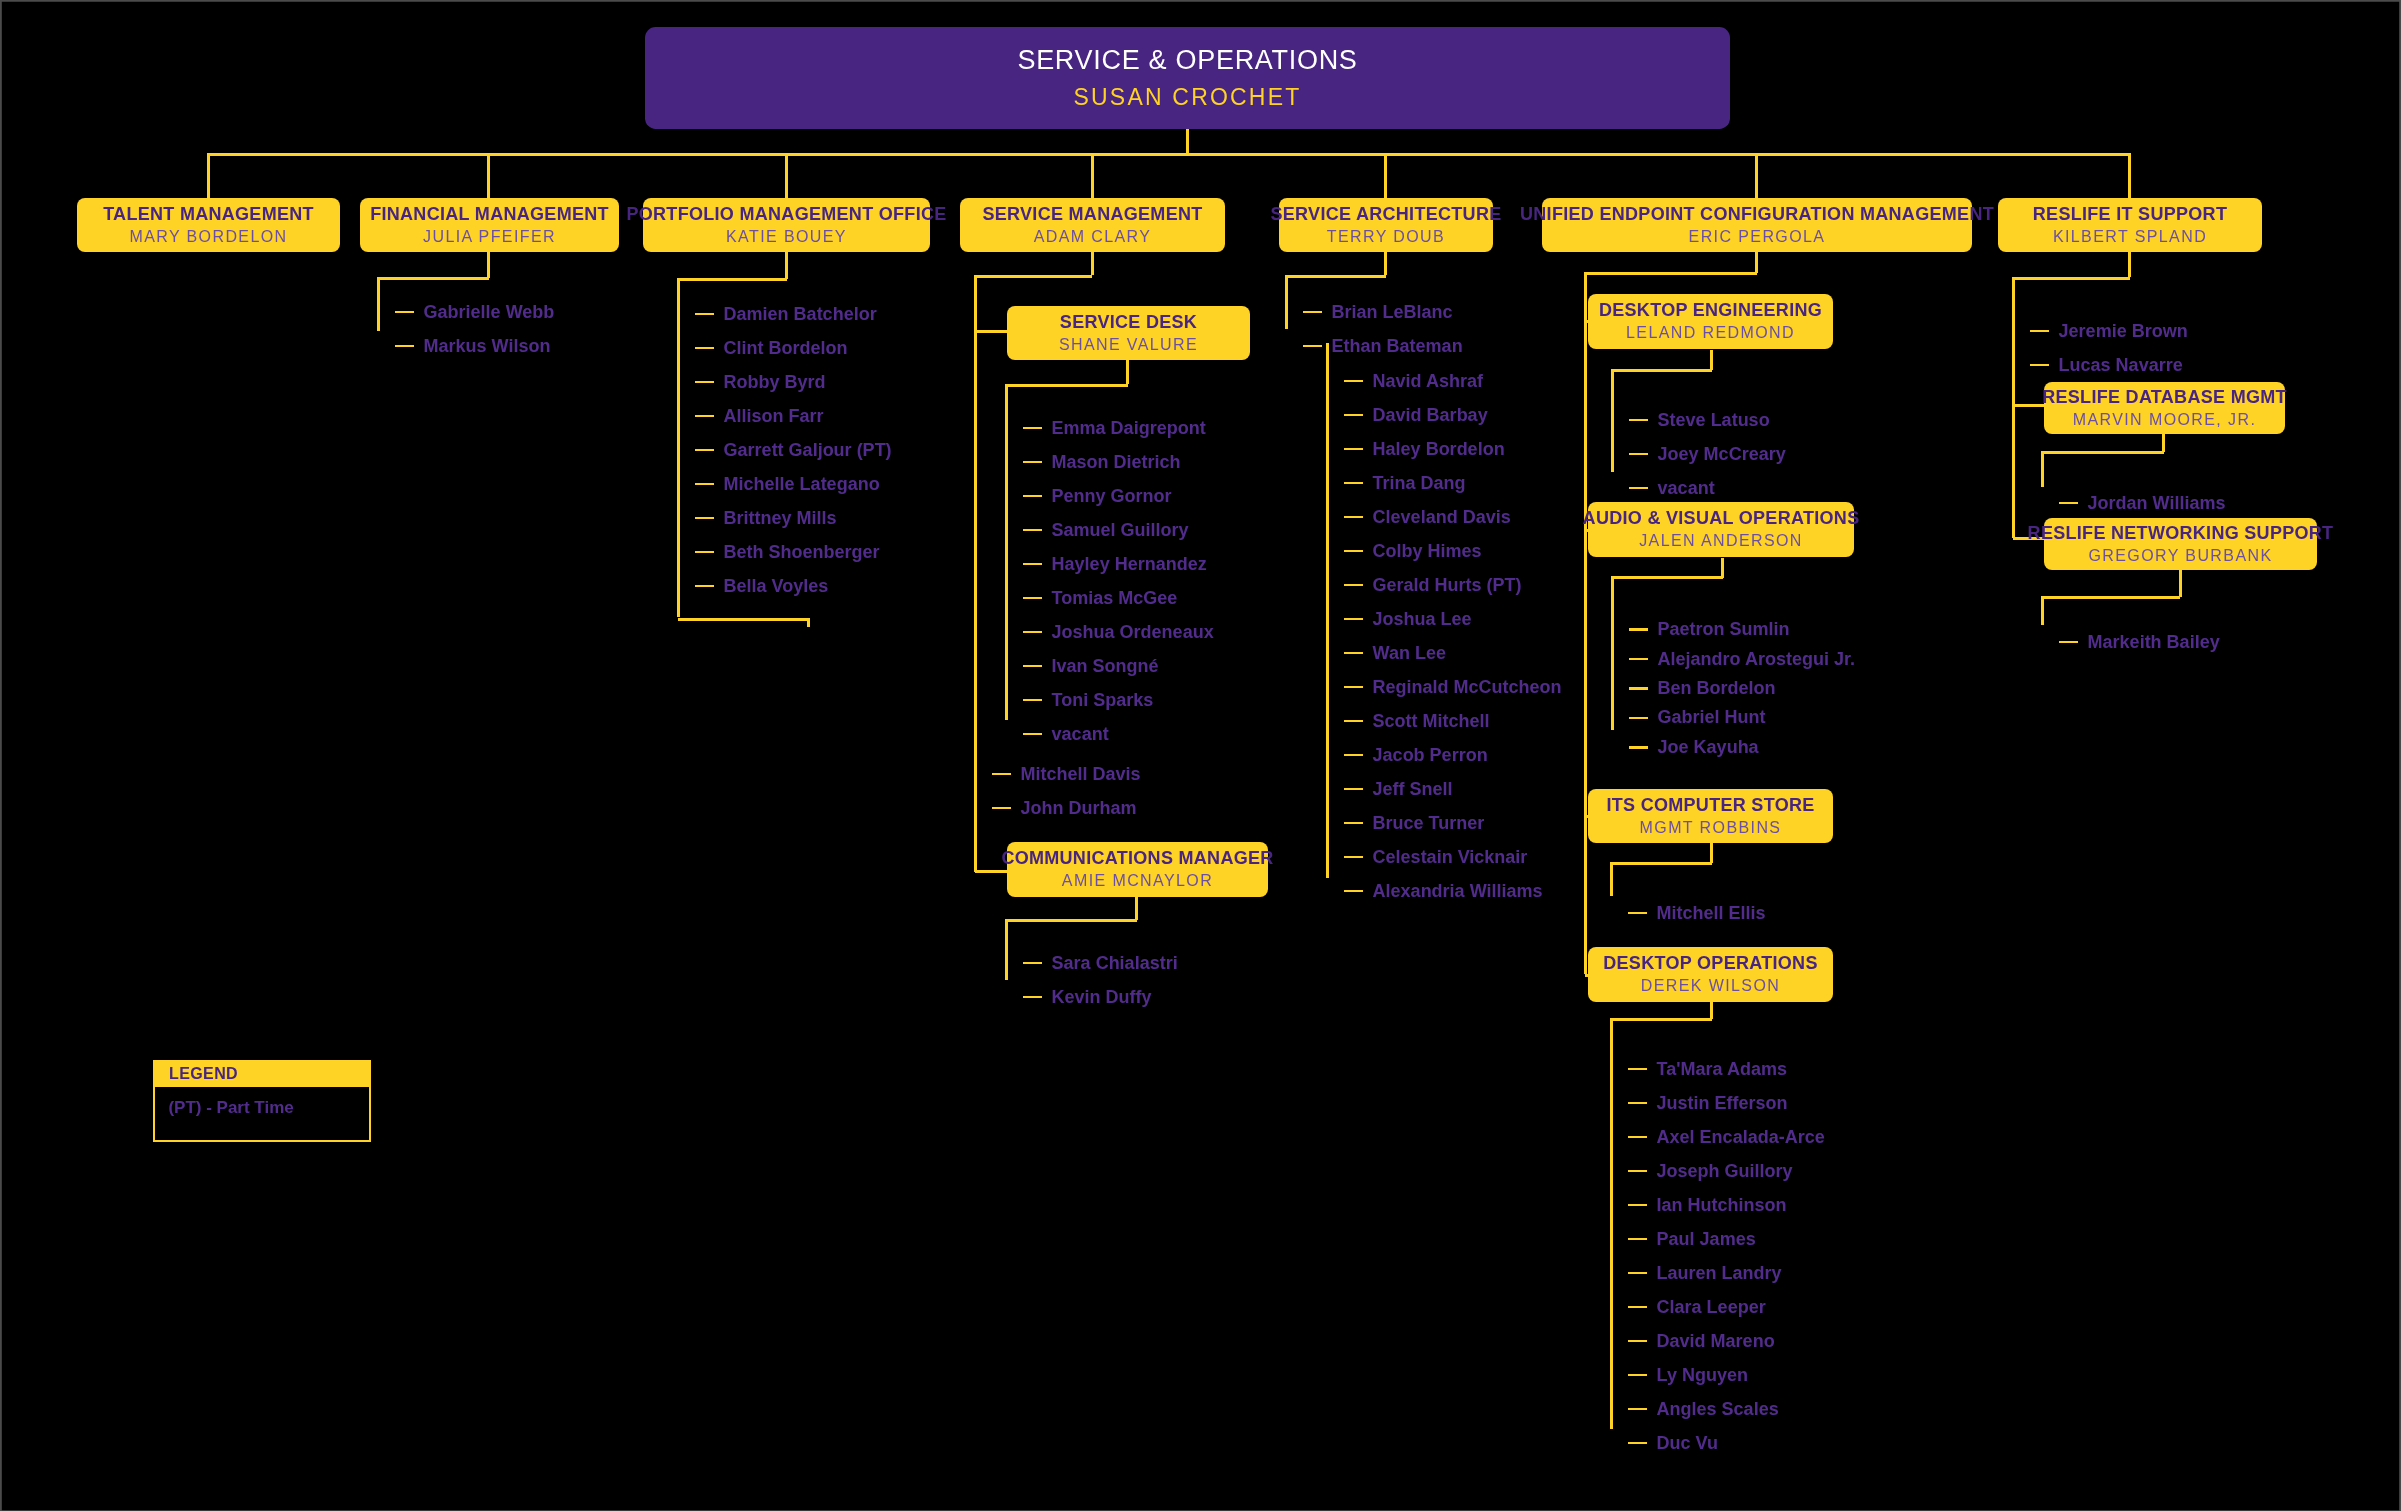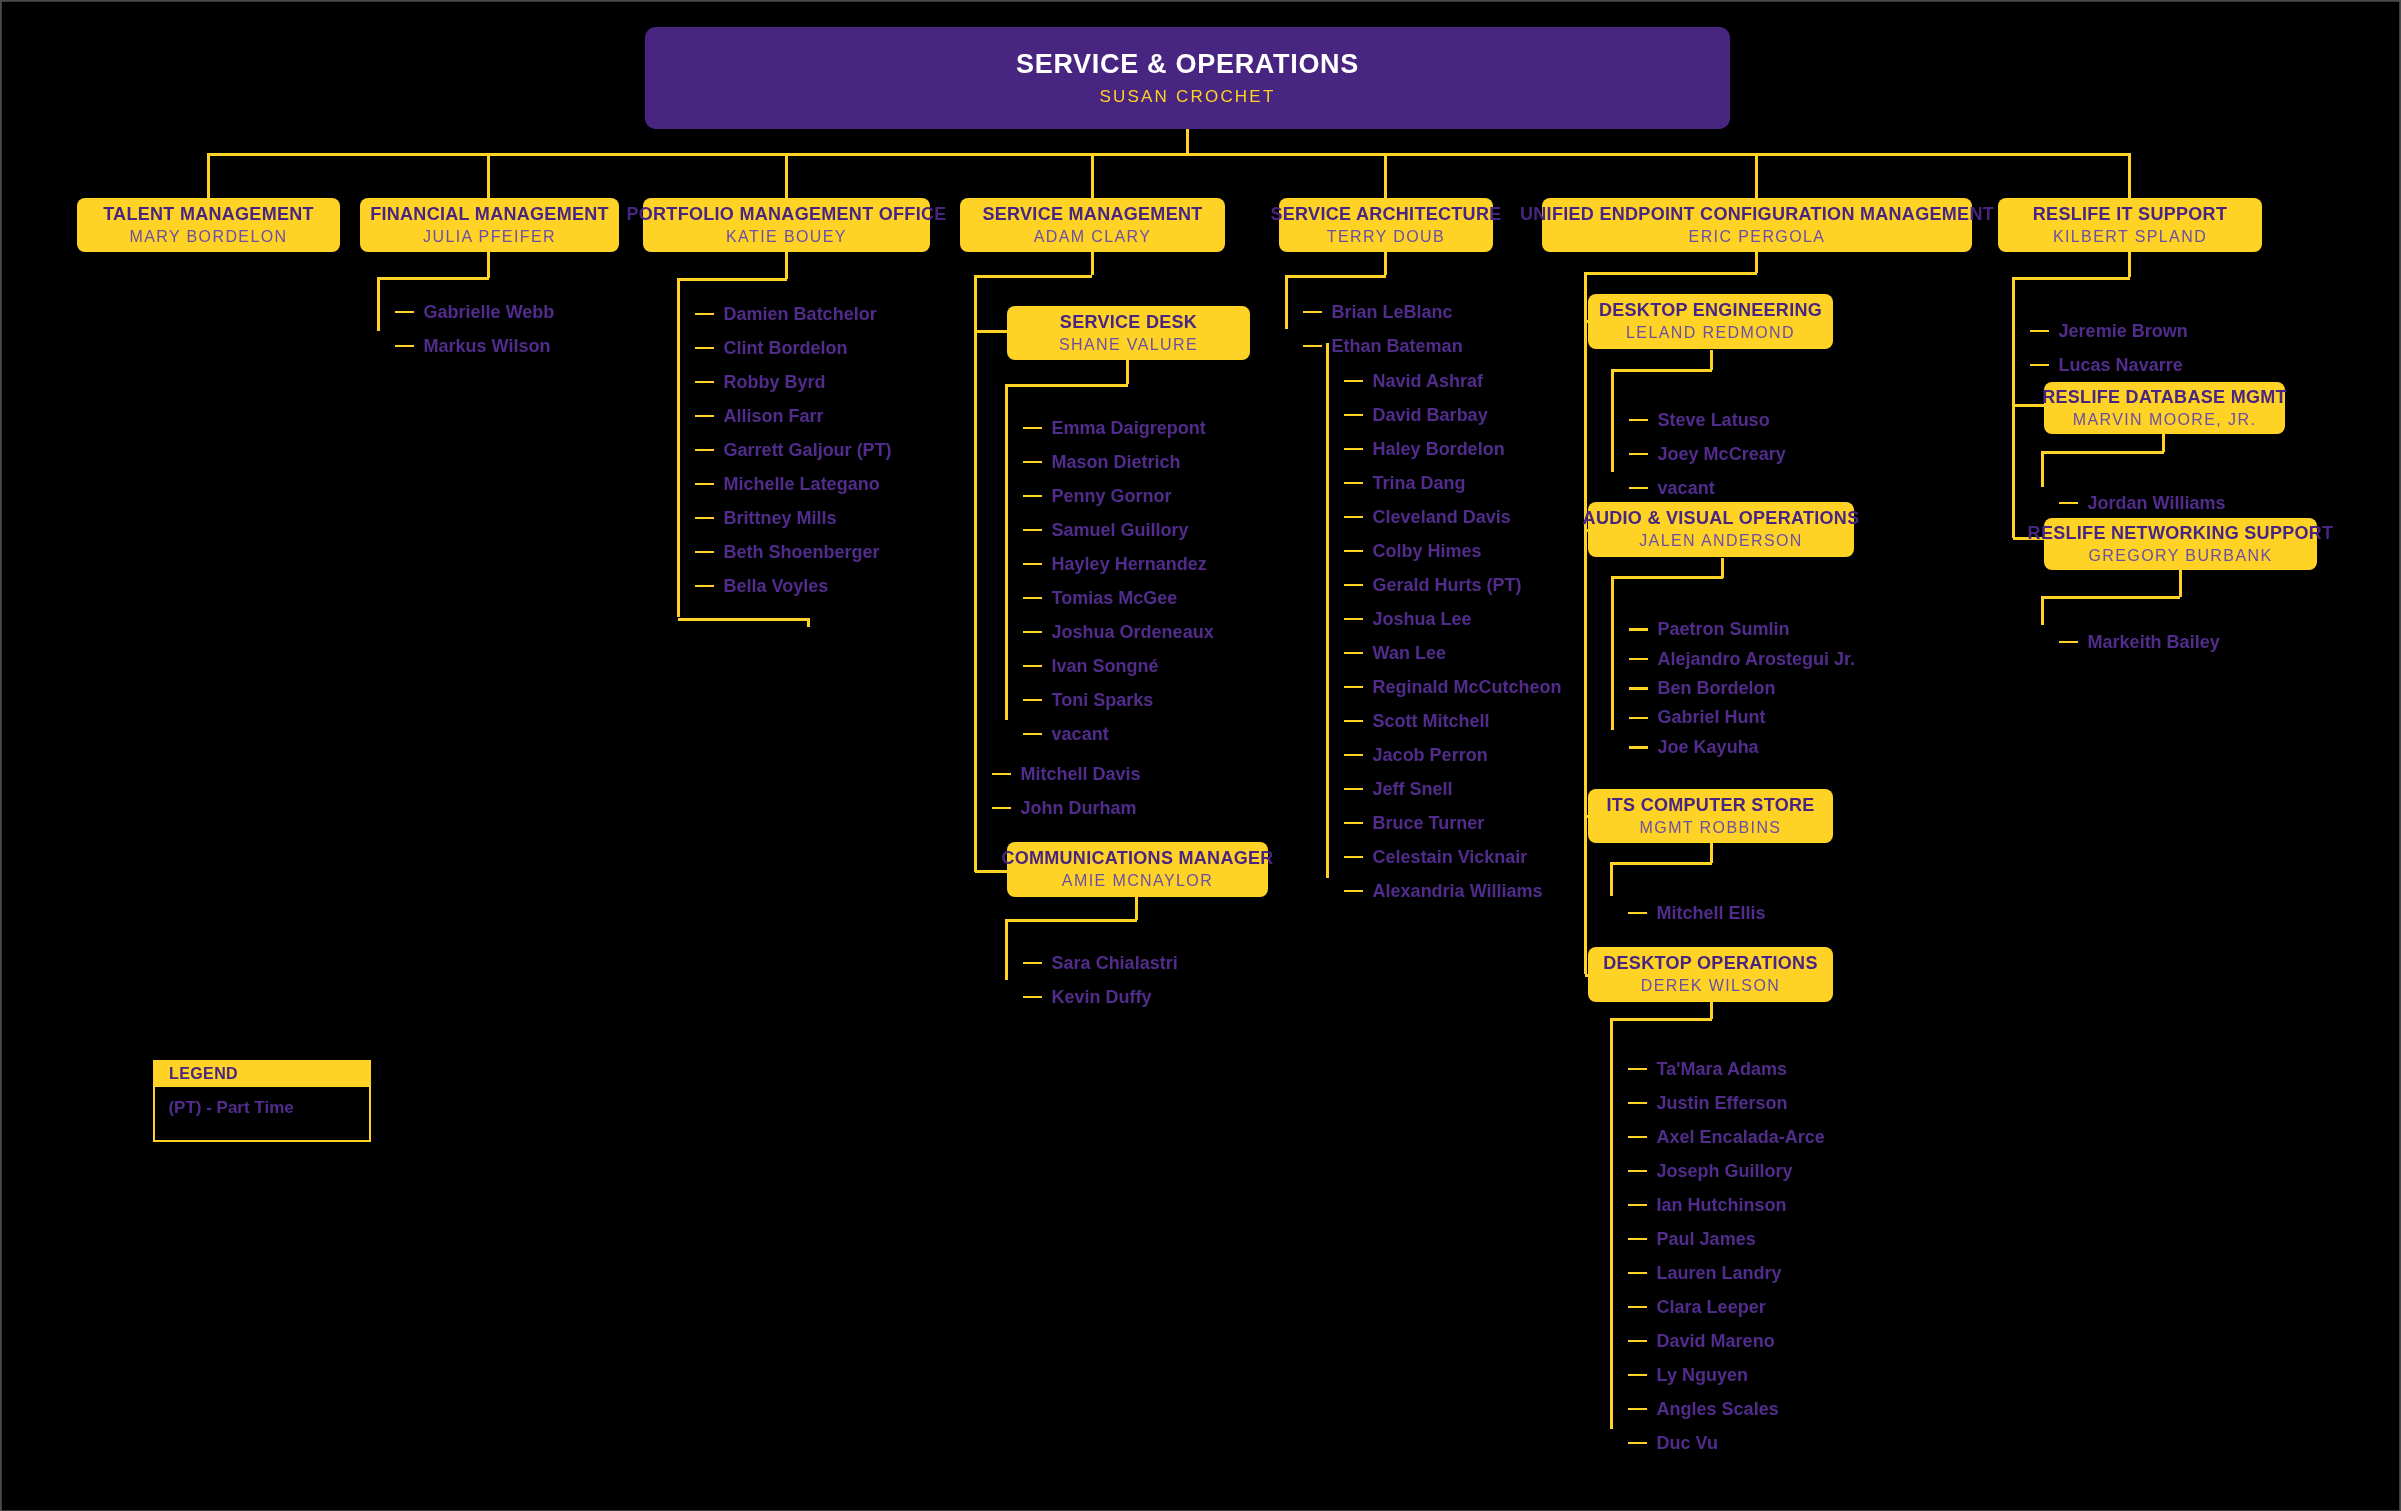--- a/index.html
+++ b/index.html
@@ -12,22 +12,22 @@
          box-shadow:inset 0 0 0 1.8px #4b4b4b;}
   .v{position:absolute;width:2.7px;background:var(--gold);}
   .h{position:absolute;height:2.7px;background:var(--gold);}
   .box{position:absolute;background:var(--gold);border-radius:8px;height:54px;
        display:flex;flex-direction:column;justify-content:center;align-items:center;
        text-align:center;line-height:1.15;padding:1.8px 3.6px;box-sizing:border-box;}
   .box .bt{font-weight:bold;font-size:18px;color:var(--title_text);white-space:nowrap;letter-spacing:0.3px;}
   .box .bn{font-size:16px;color:var(--subtitle_text);letter-spacing:1.4px;margin-top:3.6px;white-space:nowrap;}
   .topbox{position:absolute;left:645px;top:27px;width:1085px;height:102px;background:var(--purple);
           border-radius:10.7px;display:flex;flex-direction:column;justify-content:center;align-items:center;text-align:center;}
-  .topbox .bt{font-weight:700;font-size:27px;color:#ffffff;letter-spacing:0.7px;}
-  .topbox .bn{font-size:17px;color:var(--gold);letter-spacing:2.2px;margin-top:7.1px;}
+  .topbox .bt{font-weight:400;font-size:27px;color:#ffffff;letter-spacing:0.7px;}
+  .topbox .bn{font-size:23px;color:var(--gold);letter-spacing:2.2px;margin-top:7.1px;}
   .nl{position:absolute;list-style:none;margin:17px;padding:0;}
   .nl li{position:relative;height:var(--ih,34px);display:flex;align-items:center;
          padding-left:28.6px;font-weight:bold;font-size:18px;color:var(--name_text);white-space:nowrap;}
   .nl li::before{content:'';position:absolute;left:0;top:calc(50% - 1.3px);width:19px;height:2.7px;background:var(--gold);}
   .legend-head{position:absolute;left:153px;top:1060px;width:218px;height:27px;background:var(--gold);
                display:flex;align-items:center;padding-left:16px;box-sizing:border-box;
                font-weight:bold;font-size:16px;color:var(--title_text);letter-spacing:0.4px;}
   .legend-body{position:absolute;left:153px;top:1087px;width:218px;height:55px;border:2.7px solid var(--gold);
                border-top:none;box-sizing:border-box;list-style:none;margin:0;padding:10.7px 0 0 13.4px;}
   .legend-body li{font-weight:bold;font-size:17px;color:var(--name_text);}

